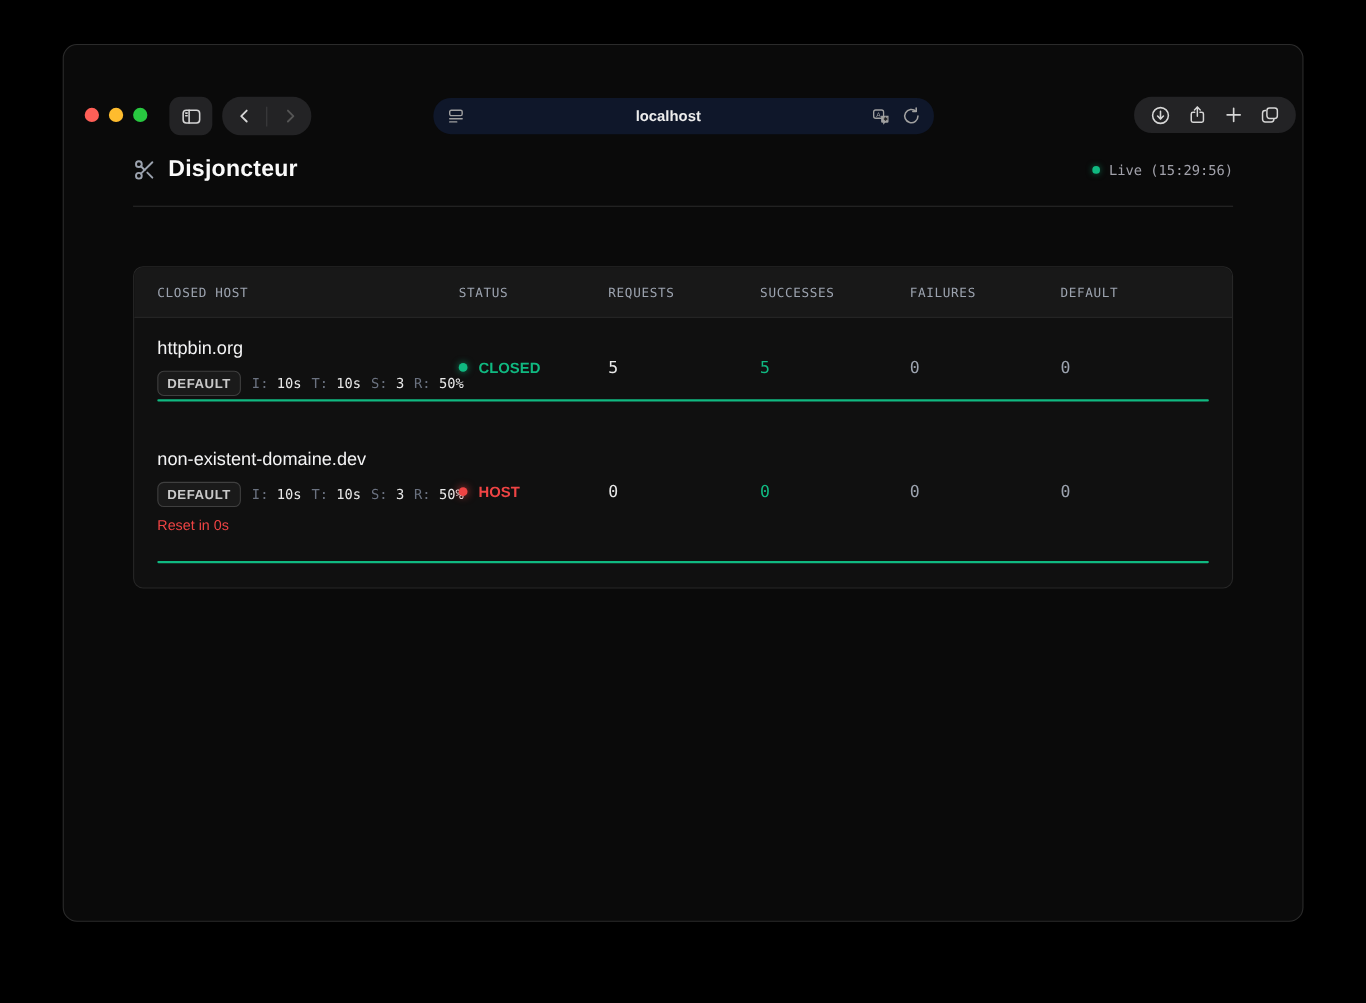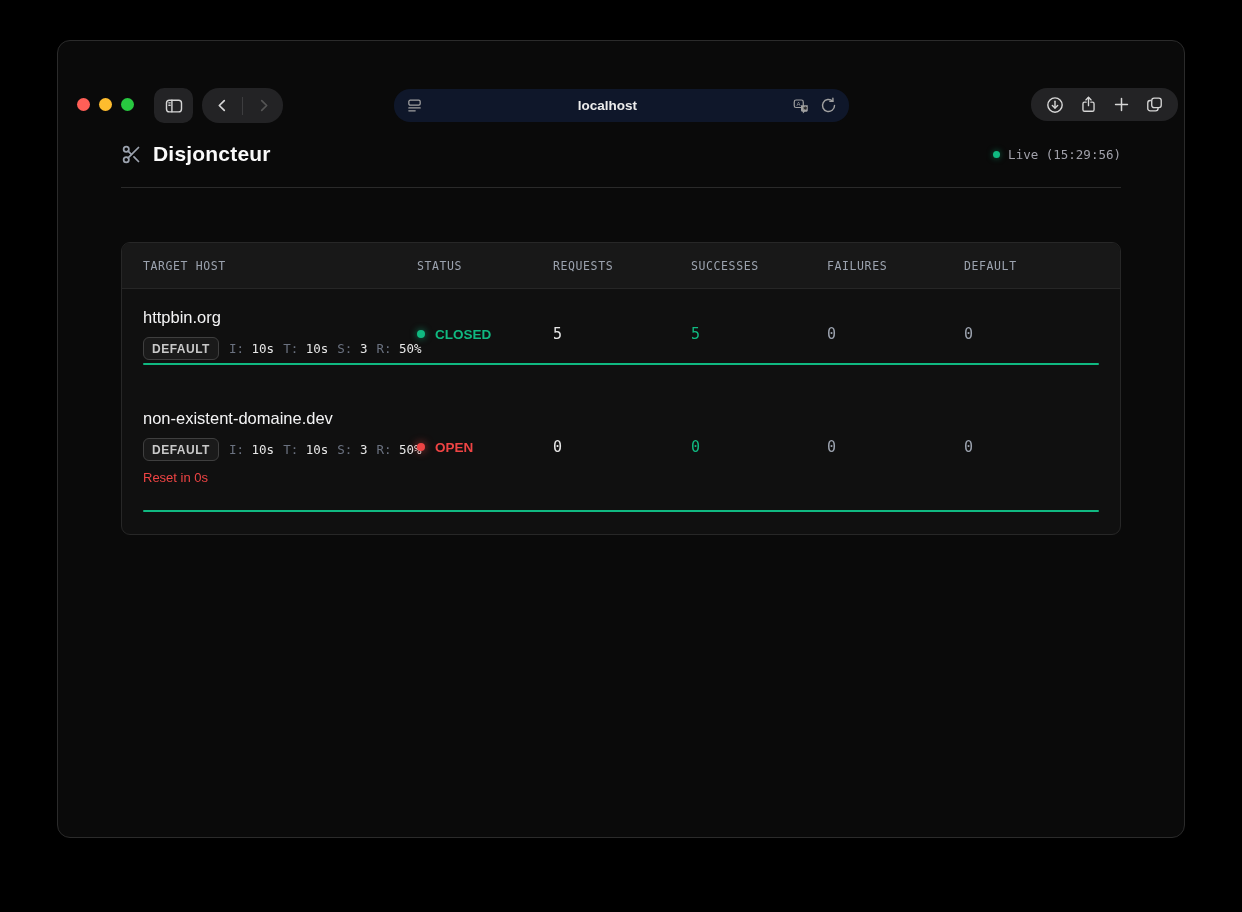--- a/index.html
+++ b/index.html
@@ -223,21 +223,21 @@
         <span class="live-dot"></span>
         <span>Live (15:29:56)</span>
       </span>
     </div>
 
     <div class="divider"></div>
 
     <div class="card">
 
       <div class="grid-cols thead">
-        <span class="th mono">TARGET HOST</span>
+        <span class="th mono">CLOSED HOST</span>
         <span class="th mono">STATUS</span>
         <span class="th mono">REQUESTS</span>
         <span class="th mono">SUCCESSES</span>
         <span class="th mono">FAILURES</span>
         <span class="th mono">DEFAULT</span>
       </div>
 
       <div class="grid-cols row row-1">
         <div>
           <div class="host-name">httpbin.org</div>
@@ -271,21 +271,21 @@
               <span class="cfg-pair"><span class="cfg-label">I:</span> <span class="cfg-value">10s</span></span>
               <span class="cfg-pair"><span class="cfg-label">T:</span> <span class="cfg-value">10s</span></span>
               <span class="cfg-pair"><span class="cfg-label">S:</span> <span class="cfg-value">3</span></span>
               <span class="cfg-pair"><span class="cfg-label">R:</span> <span class="cfg-value">50%</span></span>
             </span>
           </div>
           <div class="reset-note">Reset in 0s</div>
         </div>
         <div class="status open">
           <span class="status-dot"></span>
-          <span>OPEN</span>
+          <span>HOST</span>
         </div>
         <div class="num requests mono">0</div>
         <div class="num successes mono">0</div>
         <div class="num muted mono">0</div>
         <div class="num muted mono">0</div>
         <div class="rate-bar"></div>
       </div>
     </div>
   </div>
 </div>

